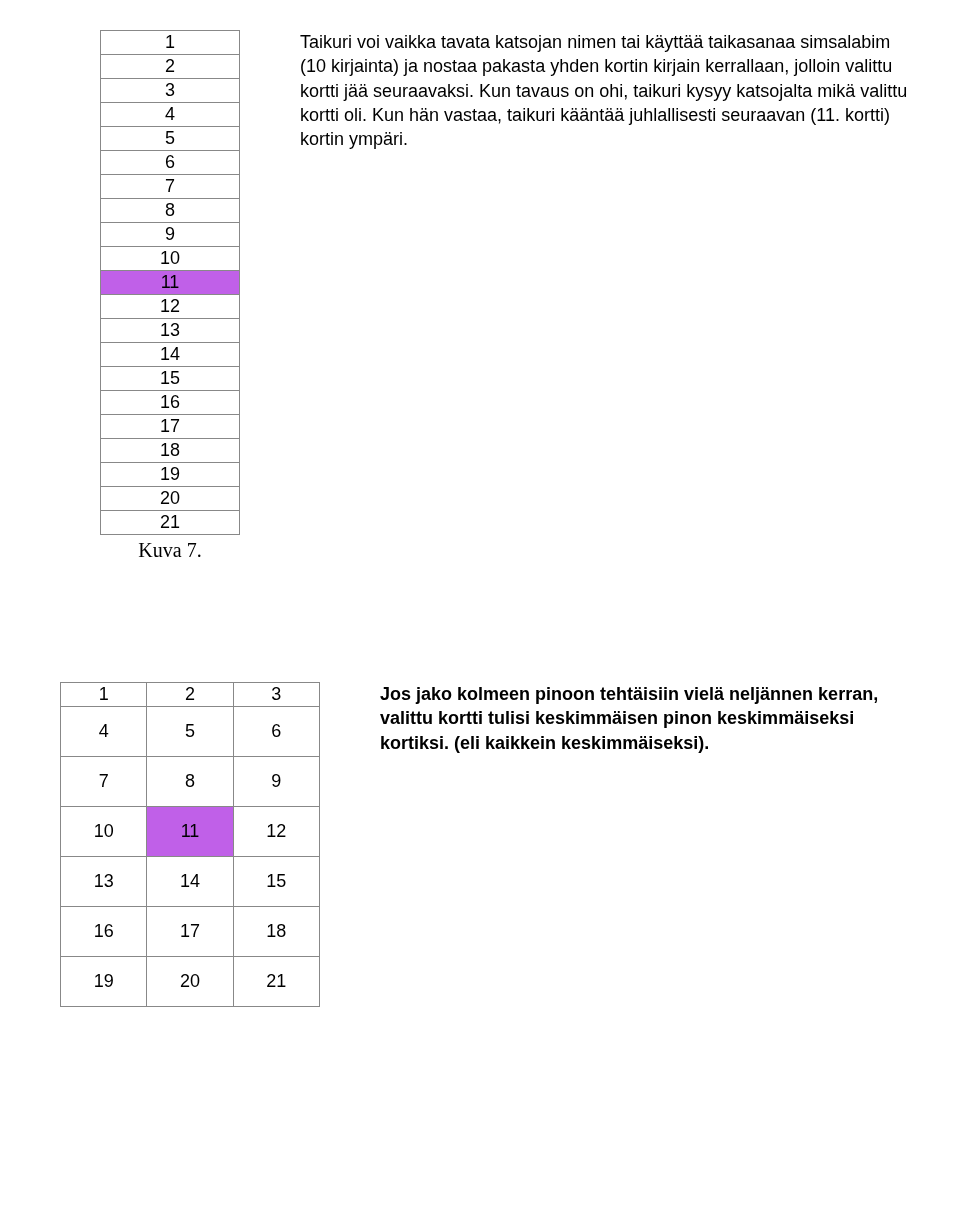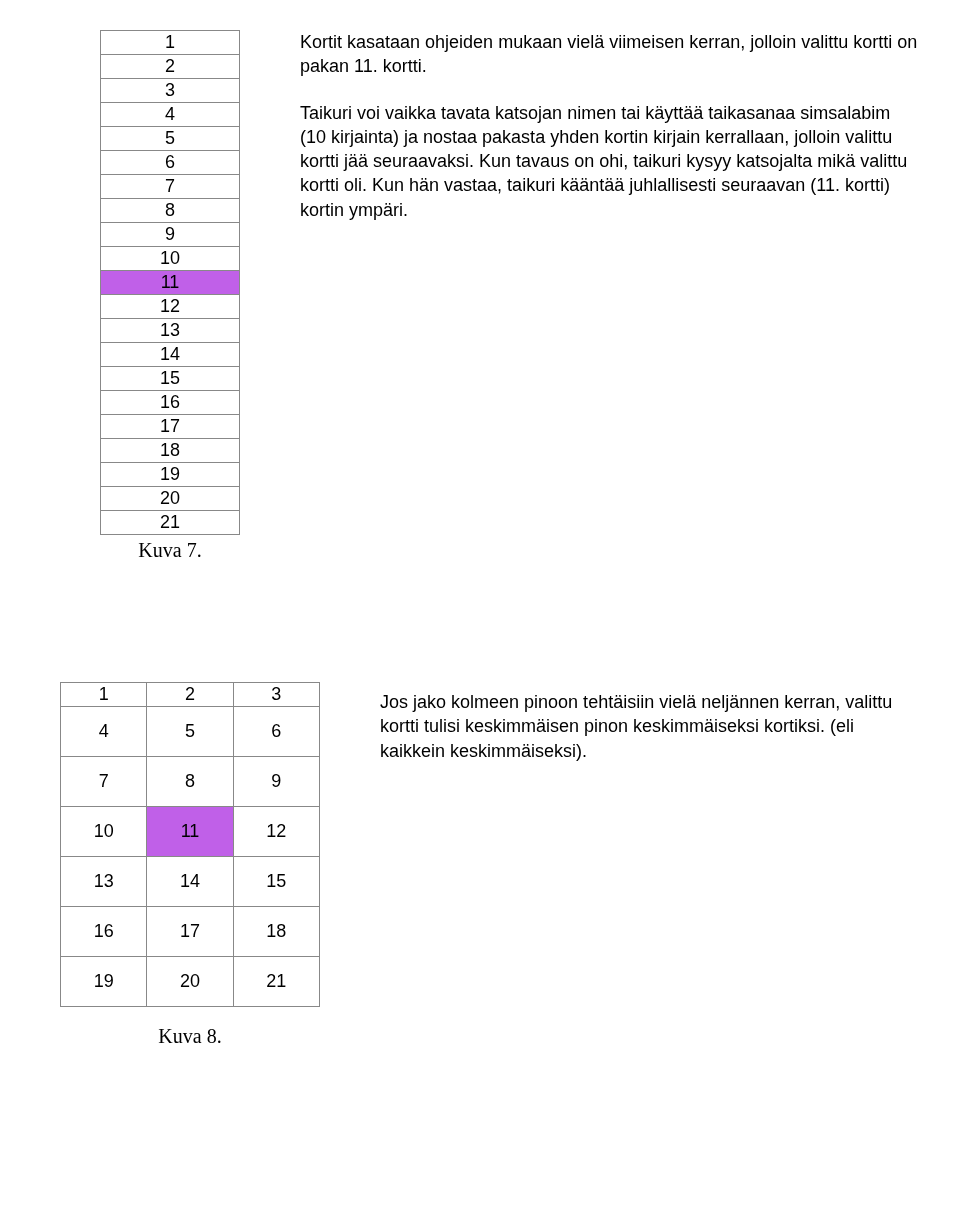--- a/index.html
+++ b/index.html
@@ -62,21 +62,22 @@
     border: 1px solid #888;
     text-align: center;
     width: 33.33%;
     font-size: 18px;
   }
   table.triple tr.tall td { height: 50px; vertical-align: middle; }
   table.triple tr.short td { height: 22px; }
   .text-block2 {
     flex: 1;
     line-height: 1.35;
-    margin-top: 8px;
+    margin-top: 0;
+    font-weight: bold;
   }
   .caption2 {
     text-align: center;
     margin-top: 18px;
     font-family: "Times New Roman", serif;
     font-size: 20px;
   }
 </style>
 </head>
 <body>
@@ -147,21 +148,20 @@
           </tr>
       <tr>
             <td>21</td>
           </tr>
     </tbody>
       </table>
     <div class="caption">Kuva 7.</div>
   </div>
 
   <div class="text-block">
-    <div class="para">Kortit kasataan ohjeiden mukaan vielä viimeisen kerran, jolloin valittu kortti on pakan 11. kortti.</div>
     <div class="para">Taikuri voi vaikka tavata katsojan nimen tai käyttää taikasanaa simsalabim (10 kirjainta) ja nostaa pakasta yhden kortin kirjain kerrallaan, jolloin valittu kortti jää seuraavaksi. Kun tavaus on ohi, taikuri kysyy katsojalta mikä valittu kortti oli. Kun hän vastaa, taikuri kääntää juhlallisesti seuraavan (11. kortti) kortin ympäri.</div>
   </div>
 </div>
 
 <div class="section-bottom">
   <div class="table2-wrap">
     <table class="triple">
       <tbody>
           <tr class="short">
         <td>1</td>
@@ -193,19 +193,18 @@
         <td>17</td>
         <td>18</td>
       </tr>
       <tr class="tall">
         <td>19</td>
         <td>20</td>
         <td>21</td>
       </tr>
     </tbody>
       </table>
-    <div class="caption2">Kuva 8.</div>
   </div>
 
   <div class="text-block2">
     <div class="para">Jos jako kolmeen pinoon tehtäisiin vielä neljännen kerran, valittu kortti tulisi keskimmäisen pinon keskimmäiseksi kortiksi. (eli kaikkein keskimmäiseksi).</div>
   </div>
 </div>
 
 </body></html>

